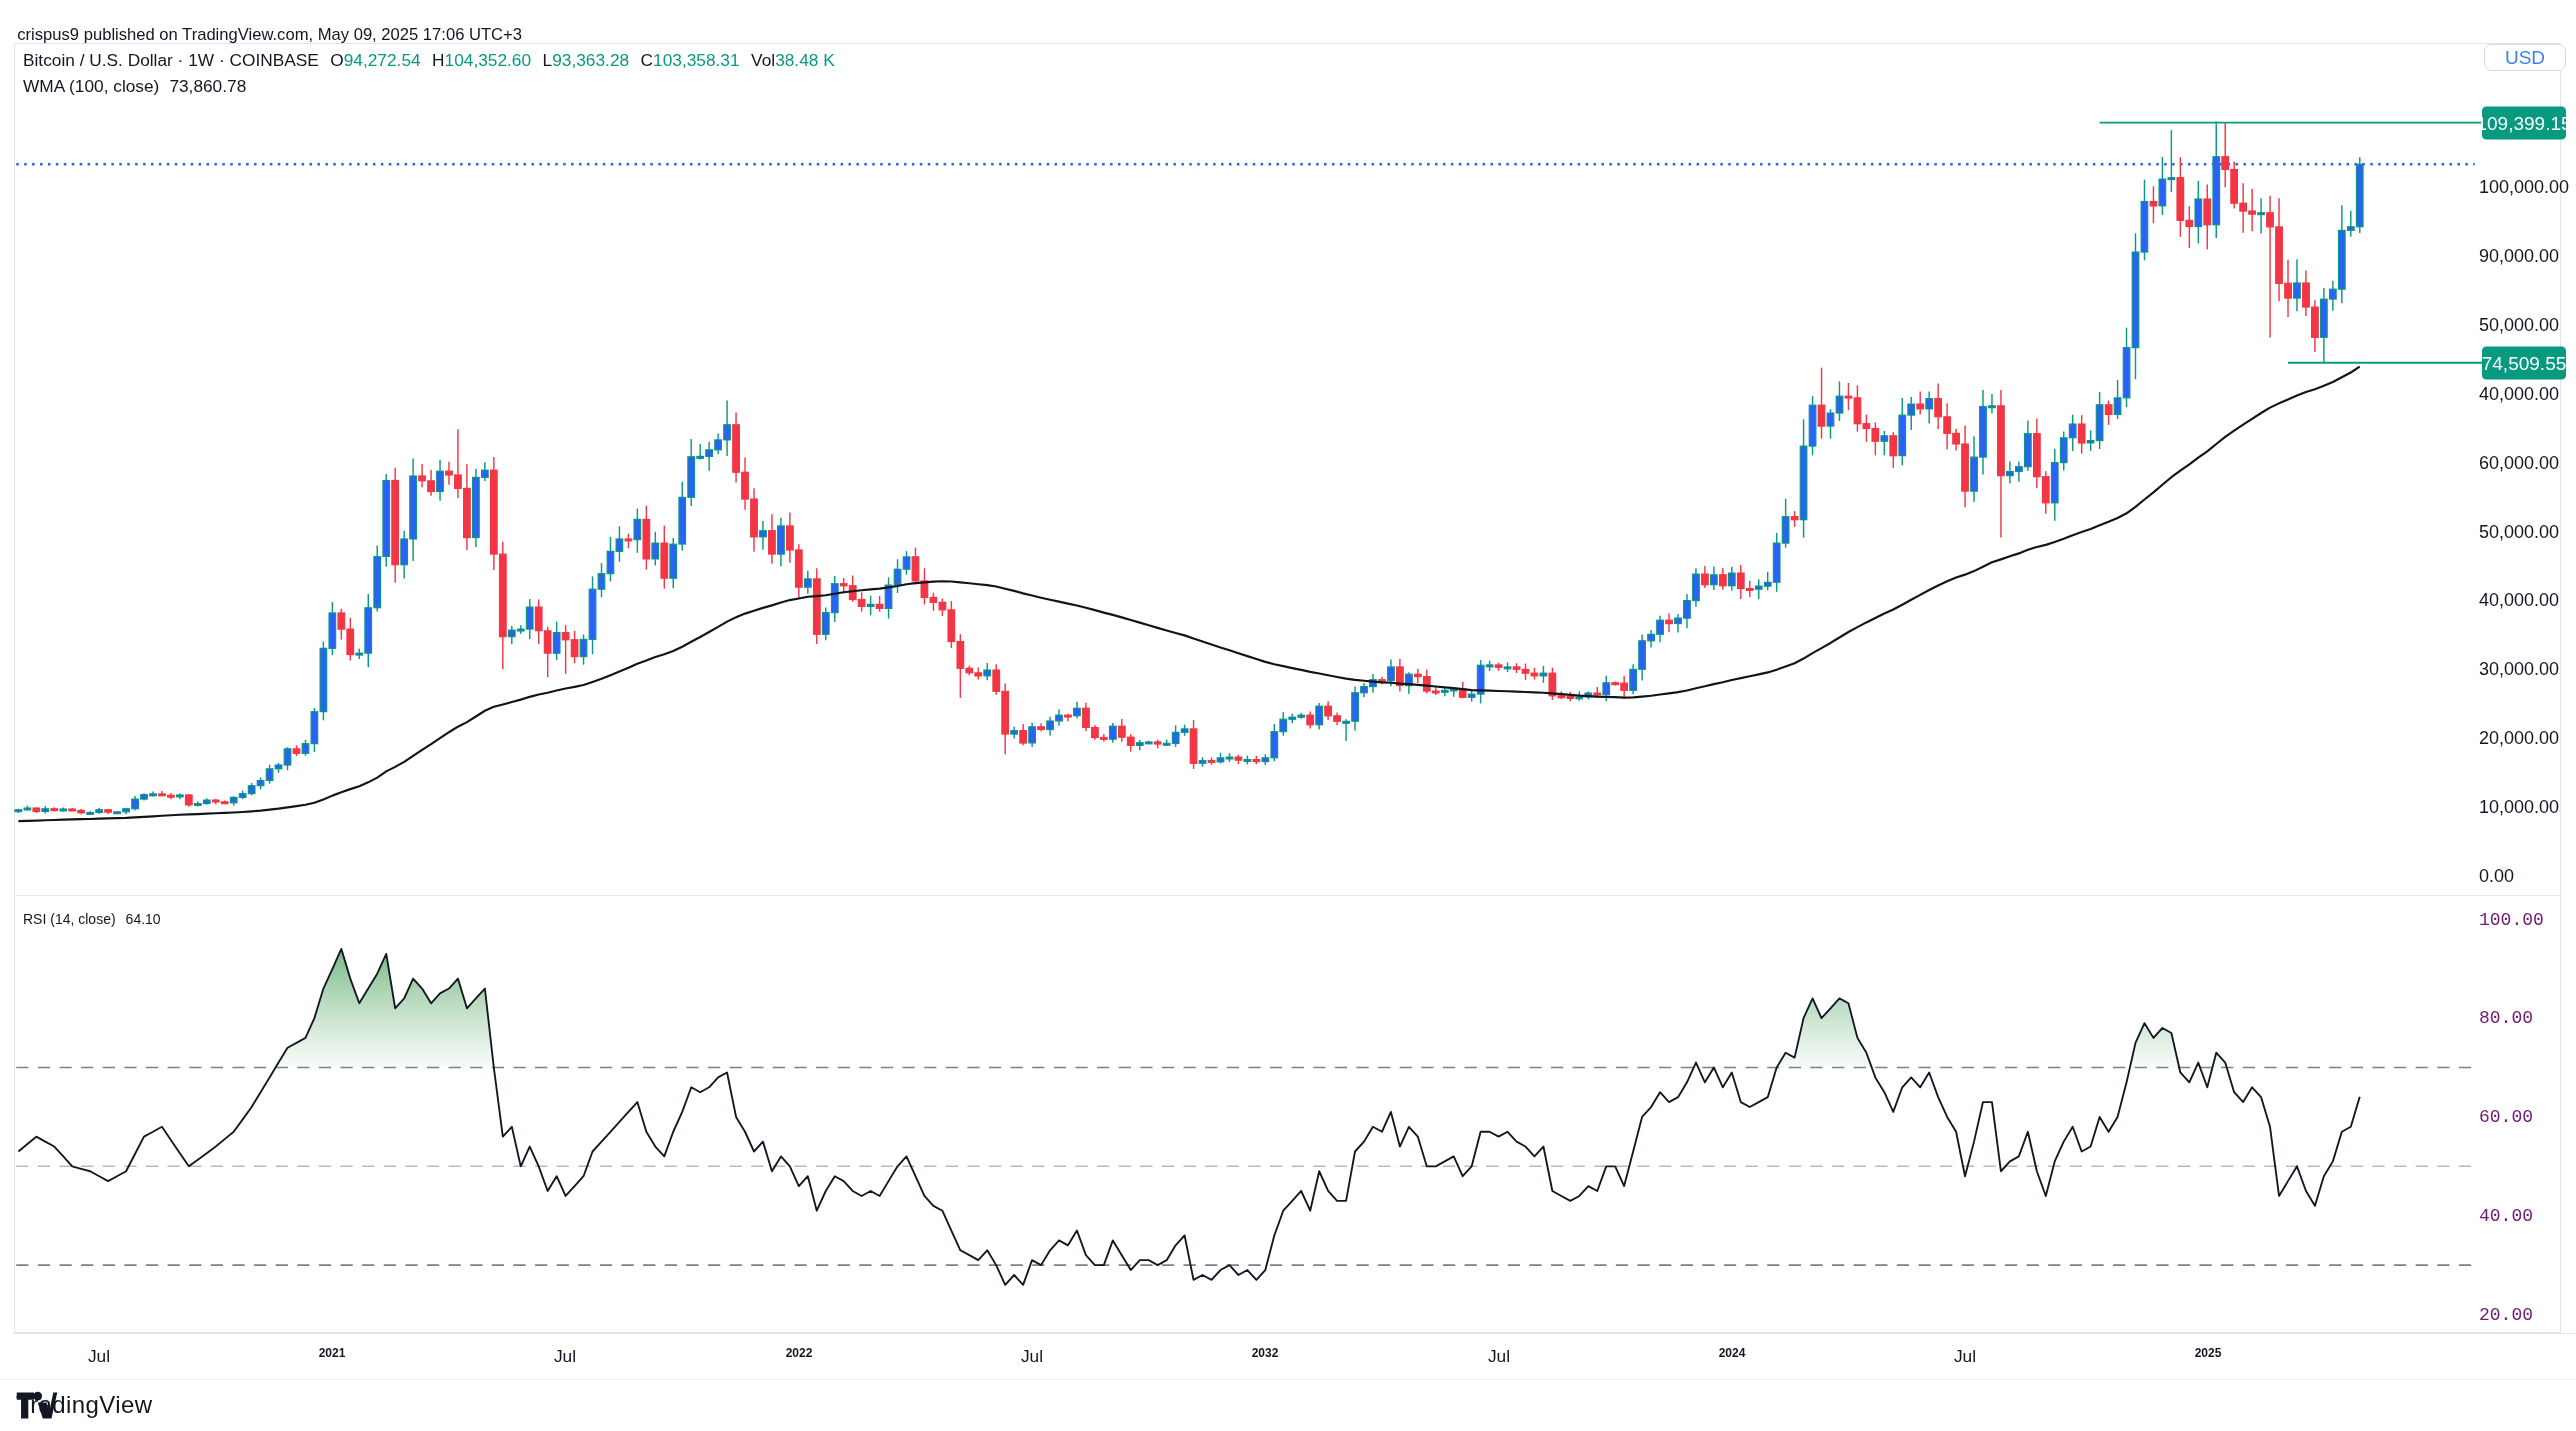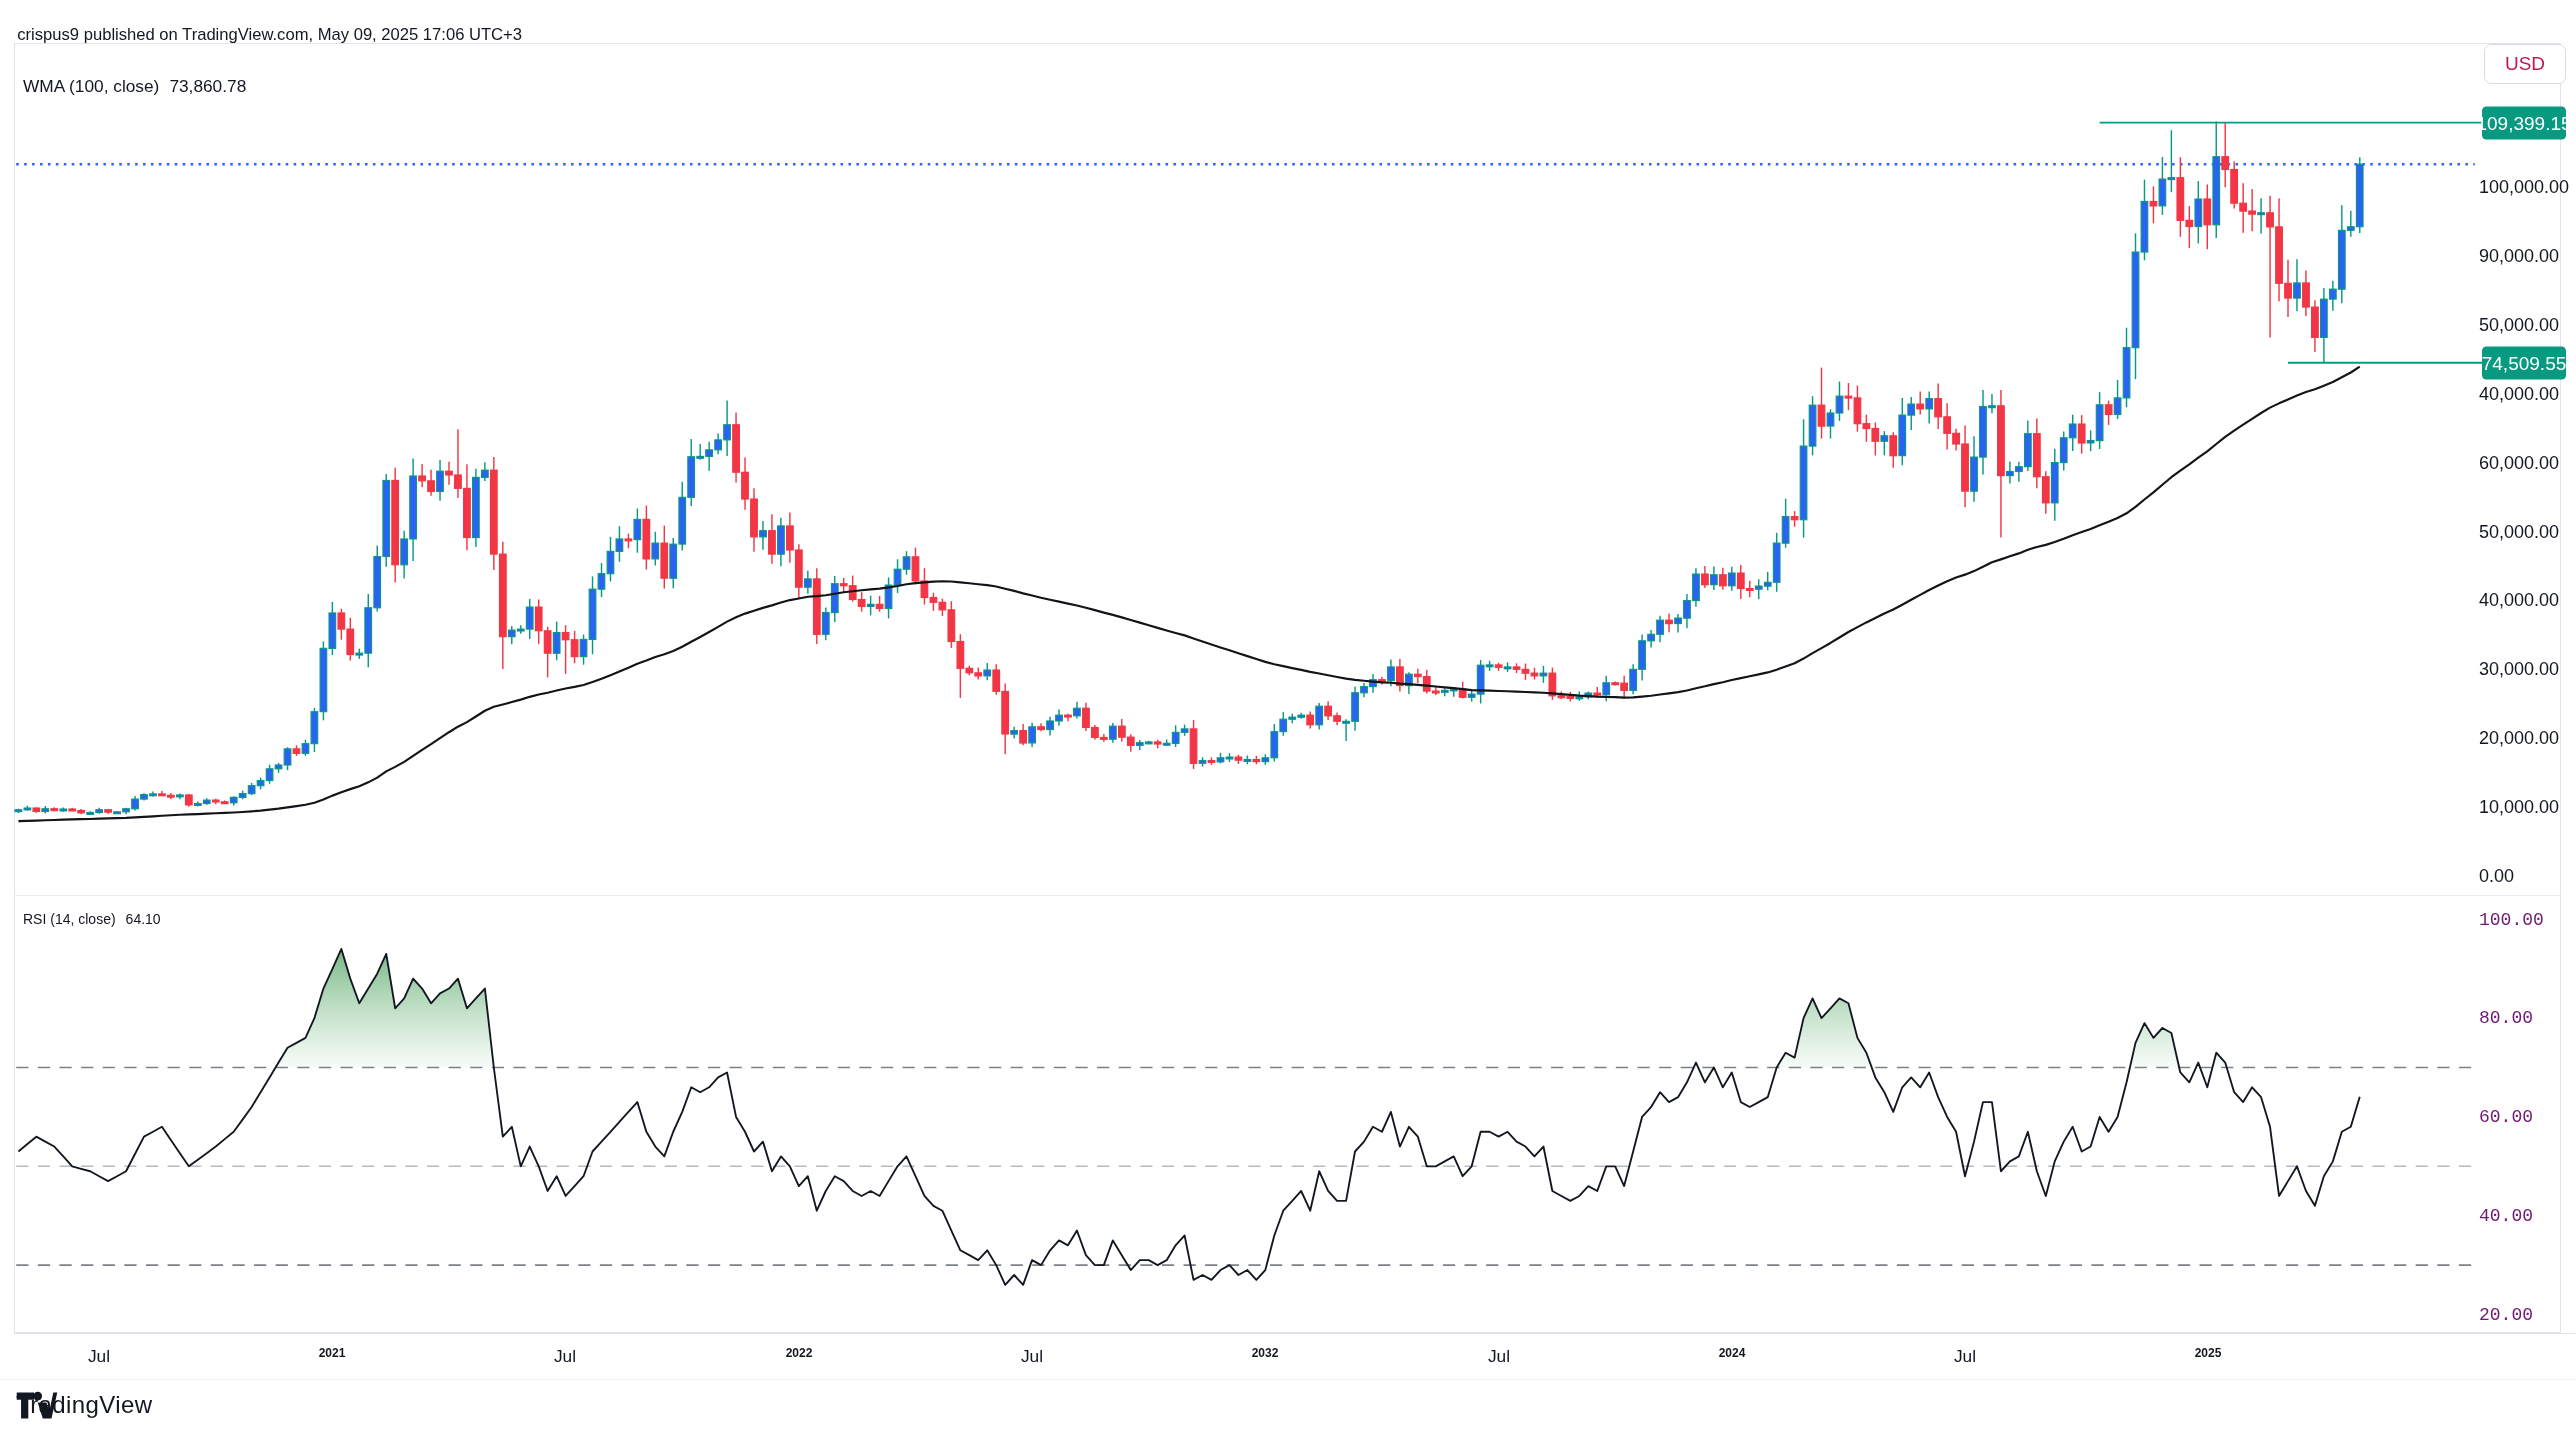--- a/index.html
+++ b/index.html
@@ -15,22 +15,22 @@
   #symbol-line .tok{margin-right:11.5px;}
   #symbol-line .val{color:#089981;}
   #wma-line{left:23px;top:76px;font-size:17.3px;}
   #wma-line .val{margin-left:10px;color:#131722;}
   #rsi-line{left:23px;top:911px;font-size:14px;}
   #rsi-line .val{margin-left:10px;color:#131722;}
   .y-label{position:absolute;left:2479px;width:78px;text-align:left;font-size:18px;color:#131722;transform:translateY(-50%);}
   .rsi-y-label{position:absolute;left:2479px;width:78px;text-align:left;font-size:18px;color:#701a75;transform:translateY(-50%);font-family:Liberation Mono, monospace;}
   .price-badge{position:absolute;left:2482px;width:84px;height:33px;background:#089981;color:#fff;border-radius:4.3px;
                font-size:19px;display:flex;align-items:center;justify-content:center;transform:translateY(-50%);}
-  #usd-box{left:2484px;top:44px;width:82px;height:40px;border:1.4px solid #D7DADF;border-radius:7.2px;box-sizing:border-box;
-           display:flex;align-items:center;justify-content:center;font-size:19px;color:#be185d;background:#fff;}
+  #usd-box{left:2484px;top:44px;width:82px;height:27px;border:1.4px solid #D7DADF;border-radius:7.2px;box-sizing:border-box;
+           display:flex;align-items:center;justify-content:center;font-size:19px;color:#3b82f6;background:#fff;}
   .t-label{position:absolute;top:1346px;transform:translateX(-50%);font-size:17.3px;color:#131722;}
   .t-label.year{font-weight:700;font-size:12px;}
   #logo{left:16px;top:1391px;display:flex;align-items:center;gap:8.6px;}
   #logo-text{font-size:24px;font-weight:500;color:#131722;letter-spacing:0.4px;}
   svg{position:absolute;left:0;top:0;pointer-events:none;}
 </style>
 </head>
 <body>
 
 <div id="screen">
@@ -580,20 +580,23 @@
       <line x1="3274.45" y1="218.4" x2="3274.45" y2="323.4" stroke="#089981" stroke-width="2"></line>
       <rect x="3269.8" y="227.9" width="9.2" height="86.8" fill="#2A62F5" stroke="#089981" stroke-width="1.6"></rect>
       <path d="M25.0 1139.7 L37.5 1139.2 L49.9 1138.8 L62.3 1138.4 L74.8 1138.0 L87.3 1137.6 L99.7 1137.2 L112.1 1136.9 L124.6 1136.6 L137.1 1136.2 L149.5 1135.8 L161.9 1135.5 L174.4 1135.1 L186.8 1134.4 L199.3 1133.7 L211.8 1132.9 L224.2 1132.1 L236.6 1131.4 L249.1 1130.7 L261.5 1130.3 L274.0 1129.8 L286.4 1129.2 L298.9 1128.7 L311.3 1128.2 L323.8 1127.6 L336.3 1126.9 L348.7 1126.0 L361.1 1125.0 L373.6 1123.7 L386.0 1122.3 L398.5 1120.5 L410.9 1118.8 L423.4 1116.9 L435.8 1114.1 L448.3 1109.6 L460.8 1104.2 L473.2 1099.4 L485.6 1095.2 L498.1 1091.1 L510.5 1085.8 L523.0 1079.2 L535.5 1070.5 L547.9 1064.3 L560.4 1057.4 L572.8 1048.9 L585.3 1040.6 L597.7 1032.7 L610.1 1024.4 L622.6 1016.2 L635.0 1008.5 L647.5 1002.2 L659.9 994.4 L672.4 986.4 L684.8 980.9 L697.3 977.7 L709.8 974.3 L722.2 971.0 L734.6 967.1 L747.1 963.9 L759.5 961.4 L772.0 958.4 L784.4 955.6 L796.9 953.3 L809.3 950.6 L821.8 946.5 L834.3 942.1 L846.7 937.1 L859.1 931.9 L871.6 926.8 L884.0 921.1 L896.5 916.7 L908.9 911.9 L921.4 908.1 L933.8 903.5 L946.3 897.6 L958.8 890.7 L971.2 884.0 L983.6 877.1 L996.1 870.0 L1008.5 862.7 L1021.0 856.7 L1033.4 851.6 L1045.9 847.6 L1058.3 843.6 L1070.8 840.2 L1083.3 836.2 L1095.7 832.8 L1108.1 830.6 L1120.6 828.2 L1133.0 827.4 L1145.5 826.1 L1158.0 824.0 L1170.4 822.0 L1182.8 820.5 L1195.3 819.2 L1207.8 818.0 L1220.2 816.9 L1232.6 815.2 L1245.1 813.2 L1257.5 810.8 L1270.0 809.3 L1282.4 808.2 L1294.9 807.3 L1307.3 806.7 L1319.8 807.0 L1332.3 808.2 L1344.7 809.4 L1357.1 810.8 L1369.6 812.1 L1382.0 814.0 L1394.5 817.0 L1406.9 820.1 L1419.4 823.5 L1431.8 826.4 L1444.3 829.5 L1456.8 832.3 L1469.2 835.0 L1481.6 837.7 L1494.1 840.3 L1506.5 843.4 L1519.0 846.8 L1531.4 850.2 L1543.9 853.4 L1556.3 856.8 L1568.8 860.5 L1581.3 864.1 L1593.7 867.7 L1606.1 871.4 L1618.6 875.1 L1631.0 878.5 L1643.5 881.8 L1655.9 886.1 L1668.4 890.2 L1680.8 894.4 L1693.3 898.5 L1705.8 902.5 L1718.2 906.6 L1730.6 910.6 L1743.1 914.7 L1755.5 918.6 L1768.0 921.8 L1780.4 924.5 L1792.9 927.2 L1805.3 929.7 L1817.8 932.5 L1830.3 934.7 L1842.7 937.1 L1855.1 939.5 L1867.6 941.9 L1880.0 943.5 L1892.5 944.8 L1904.9 945.9 L1917.4 947.0 L1929.8 947.6 L1942.3 948.7 L1954.8 949.5 L1967.2 950.4 L1979.6 951.6 L1992.1 952.8 L2004.5 954.0 L2017.0 955.1 L2029.4 956.4 L2041.9 957.7 L2054.3 958.1 L2066.8 958.5 L2079.3 959.0 L2091.7 959.4 L2104.2 959.8 L2116.6 960.4 L2129.0 960.9 L2141.5 961.4 L2153.9 962.4 L2166.4 963.4 L2178.8 964.4 L2191.3 965.4 L2203.8 966.1 L2216.2 966.9 L2228.7 967.3 L2241.1 967.6 L2253.5 968.1 L2266.0 967.9 L2278.4 966.8 L2290.9 965.6 L2303.3 963.9 L2315.8 962.3 L2328.3 960.5 L2340.7 958.3 L2353.2 955.2 L2365.6 952.5 L2378.0 949.5 L2390.5 946.8 L2402.9 943.8 L2415.4 941.2 L2427.8 938.6 L2440.3 936.0 L2452.8 933.2 L2465.2 929.4 L2477.6 924.9 L2490.1 920.4 L2502.5 914.0 L2515.0 906.4 L2527.4 899.5 L2539.9 892.3 L2552.3 884.7 L2564.8 877.1 L2577.3 870.4 L2589.7 863.8 L2602.1 857.7 L2614.6 851.5 L2627.0 845.8 L2639.5 839.2 L2651.9 832.3 L2664.4 825.6 L2676.8 818.8 L2689.3 812.5 L2701.8 806.8 L2714.2 801.5 L2726.6 797.5 L2739.1 792.6 L2751.5 786.5 L2764.0 780.4 L2776.4 776.3 L2788.9 772.1 L2801.3 768.0 L2813.8 762.9 L2826.3 759.2 L2838.7 756.2 L2851.1 752.2 L2863.6 747.6 L2876.0 742.7 L2888.5 738.4 L2900.9 734.1 L2913.4 728.9 L2925.8 724.1 L2938.3 718.9 L2950.8 712.4 L2963.2 703.5 L2975.6 693.2 L2988.1 683.3 L3000.5 672.7 L3013.0 662.3 L3025.4 653.2 L3037.9 644.4 L3050.3 635.0 L3062.8 626.5 L3075.3 616.2 L3087.7 606.4 L3100.1 597.7 L3112.6 589.4 L3125.0 581.2 L3137.5 573.2 L3149.9 565.7 L3162.4 559.8 L3174.8 554.5 L3187.3 548.9 L3199.8 544.0 L3212.2 540.1 L3224.6 535.2 L3237.1 530.1 L3249.5 523.6 L3262.0 517.0 L3274.4 508.9" fill="none" stroke="#111418" stroke-width="3" stroke-linejoin="round"></path>
       <line x1="22" y1="1481.55" x2="3434" y2="1481.55" stroke="#7B8089" stroke-width="2.2" stroke-dasharray="17 13"></line>
       <line x1="22" y1="1618.65" x2="3434" y2="1618.65" stroke="#B6BAC2" stroke-width="2.2" stroke-dasharray="17 13"></line>
       <line x1="22" y1="1755.75" x2="3434" y2="1755.75" stroke="#7B8089" stroke-width="2.2" stroke-dasharray="17 13"></line>
       <path d="M25.0 1481.5 L25.0 1598.1 L37.5 1587.8 L49.9 1577.5 L62.3 1584.4 L74.8 1591.2 L87.3 1604.9 L99.7 1618.7 L112.1 1622.1 L124.6 1625.5 L137.1 1632.4 L149.5 1639.2 L161.9 1632.4 L174.4 1625.5 L186.8 1601.5 L199.3 1577.5 L211.8 1570.7 L224.2 1563.8 L236.6 1582.1 L249.1 1600.4 L261.5 1618.7 L274.0 1609.5 L286.4 1600.4 L298.9 1591.2 L311.3 1580.9 L323.8 1570.7 L336.3 1553.5 L348.7 1536.4 L361.1 1515.8 L373.6 1495.3 L386.0 1474.7 L398.5 1454.1 L410.9 1447.3 L423.4 1440.4 L435.8 1413.0 L448.3 1371.9 L460.8 1344.5 L473.2 1317.0 L485.6 1358.2 L498.1 1392.4 L510.5 1371.9 L523.0 1351.3 L535.5 1323.9 L547.9 1399.3 L560.4 1385.6 L572.8 1358.2 L585.3 1371.9 L597.7 1392.4 L610.1 1378.7 L622.6 1371.9 L635.0 1358.2 L647.5 1399.3 L659.9 1385.6 L672.4 1371.9 L684.8 1481.5 L697.3 1577.5 L709.8 1563.8 L722.2 1618.7 L734.6 1591.2 L747.1 1618.7 L759.5 1652.9 L772.0 1632.4 L784.4 1659.8 L796.9 1646.1 L809.3 1632.4 L821.8 1598.1 L834.3 1584.4 L846.7 1570.7 L859.1 1557.0 L871.6 1543.2 L884.0 1529.5 L896.5 1570.7 L908.9 1591.2 L921.4 1604.9 L933.8 1570.7 L946.3 1543.2 L958.8 1509.0 L971.2 1515.8 L983.6 1509.0 L996.1 1495.3 L1008.5 1488.4 L1021.0 1550.1 L1033.4 1570.7 L1045.9 1598.1 L1058.3 1584.4 L1070.8 1625.5 L1083.3 1604.9 L1095.7 1618.7 L1108.1 1646.1 L1120.6 1632.4 L1133.0 1680.3 L1145.5 1652.9 L1158.0 1632.4 L1170.4 1639.2 L1182.8 1652.9 L1195.3 1659.8 L1207.8 1652.9 L1220.2 1659.8 L1232.6 1639.2 L1245.1 1618.7 L1257.5 1604.9 L1270.0 1632.4 L1282.4 1659.8 L1294.9 1673.5 L1307.3 1680.3 L1319.8 1707.8 L1332.3 1735.2 L1344.7 1742.0 L1357.1 1748.9 L1369.6 1735.2 L1382.0 1755.8 L1394.5 1783.2 L1406.9 1769.5 L1419.4 1783.2 L1431.8 1748.9 L1444.3 1755.8 L1456.8 1735.2 L1469.2 1721.5 L1481.6 1728.3 L1494.1 1707.8 L1506.5 1742.0 L1519.0 1755.8 L1531.4 1755.8 L1543.9 1721.5 L1556.3 1742.0 L1568.8 1762.6 L1581.3 1748.9 L1593.7 1748.9 L1606.1 1755.8 L1618.6 1748.9 L1631.0 1728.3 L1643.5 1714.6 L1655.9 1776.3 L1668.4 1769.5 L1680.8 1776.3 L1693.3 1762.6 L1705.8 1755.8 L1718.2 1769.5 L1730.6 1762.6 L1743.1 1776.3 L1755.5 1762.6 L1768.0 1714.6 L1780.4 1680.3 L1792.9 1666.6 L1805.3 1652.9 L1817.8 1680.3 L1830.3 1625.5 L1842.7 1652.9 L1855.1 1666.6 L1867.6 1666.6 L1880.0 1598.1 L1892.5 1584.4 L1904.9 1563.8 L1917.4 1570.7 L1929.8 1543.2 L1942.3 1591.2 L1954.8 1563.8 L1967.2 1577.5 L1979.6 1618.7 L1992.1 1618.7 L2004.5 1611.8 L2017.0 1604.9 L2029.4 1632.4 L2041.9 1618.7 L2054.3 1570.7 L2066.8 1570.7 L2079.3 1577.5 L2091.7 1570.7 L2104.2 1584.4 L2116.6 1591.2 L2129.0 1604.9 L2141.5 1591.2 L2153.9 1652.9 L2166.4 1659.8 L2178.8 1666.6 L2191.3 1659.8 L2203.8 1646.1 L2216.2 1652.9 L2228.7 1618.7 L2241.1 1618.7 L2253.5 1646.1 L2266.0 1598.1 L2278.4 1550.1 L2290.9 1536.4 L2303.3 1515.8 L2315.8 1529.5 L2328.3 1522.7 L2340.7 1502.1 L2353.2 1474.7 L2365.6 1502.1 L2378.0 1481.5 L2390.5 1509.0 L2402.9 1488.4 L2415.4 1529.5 L2427.8 1536.4 L2440.3 1529.5 L2452.8 1522.7 L2465.2 1481.5 L2477.6 1461.0 L2490.1 1467.8 L2502.5 1413.0 L2515.0 1385.6 L2527.4 1413.0 L2539.9 1399.3 L2552.3 1385.6 L2564.8 1392.4 L2577.3 1440.4 L2589.7 1461.0 L2602.1 1495.3 L2614.6 1515.8 L2627.0 1543.2 L2639.5 1509.0 L2651.9 1495.3 L2664.4 1509.0 L2676.8 1488.4 L2689.3 1522.7 L2701.8 1550.1 L2714.2 1570.7 L2726.6 1632.4 L2739.1 1584.4 L2751.5 1529.5 L2764.0 1529.5 L2776.4 1625.5 L2788.9 1611.8 L2801.3 1604.9 L2813.8 1570.7 L2826.3 1625.5 L2838.7 1659.8 L2851.1 1611.8 L2863.6 1584.4 L2876.0 1563.8 L2888.5 1598.1 L2900.9 1591.2 L2913.4 1550.1 L2925.8 1570.7 L2938.3 1550.1 L2950.8 1502.1 L2963.2 1447.3 L2975.6 1419.9 L2988.1 1440.4 L3000.5 1426.7 L3013.0 1433.6 L3025.4 1488.4 L3037.9 1502.1 L3050.3 1474.7 L3062.8 1509.0 L3075.3 1461.0 L3087.7 1474.7 L3100.1 1515.8 L3112.6 1529.5 L3125.0 1509.0 L3137.5 1522.7 L3149.9 1563.8 L3162.4 1659.8 L3174.8 1639.2 L3187.3 1618.7 L3199.8 1652.9 L3212.2 1673.5 L3224.6 1632.4 L3237.1 1611.8 L3249.5 1570.7 L3262.0 1563.8 L3274.4 1522.0 L3274.4 1481.5 Z" fill="url(#rsigrad)" clip-path="url(#above70)"></path>
       <path d="M25.0 1598.1 L37.5 1587.8 L49.9 1577.5 L62.3 1584.4 L74.8 1591.2 L87.3 1604.9 L99.7 1618.7 L112.1 1622.1 L124.6 1625.5 L137.1 1632.4 L149.5 1639.2 L161.9 1632.4 L174.4 1625.5 L186.8 1601.5 L199.3 1577.5 L211.8 1570.7 L224.2 1563.8 L236.6 1582.1 L249.1 1600.4 L261.5 1618.7 L274.0 1609.5 L286.4 1600.4 L298.9 1591.2 L311.3 1580.9 L323.8 1570.7 L336.3 1553.5 L348.7 1536.4 L361.1 1515.8 L373.6 1495.3 L386.0 1474.7 L398.5 1454.1 L410.9 1447.3 L423.4 1440.4 L435.8 1413.0 L448.3 1371.9 L460.8 1344.5 L473.2 1317.0 L485.6 1358.2 L498.1 1392.4 L510.5 1371.9 L523.0 1351.3 L535.5 1323.9 L547.9 1399.3 L560.4 1385.6 L572.8 1358.2 L585.3 1371.9 L597.7 1392.4 L610.1 1378.7 L622.6 1371.9 L635.0 1358.2 L647.5 1399.3 L659.9 1385.6 L672.4 1371.9 L684.8 1481.5 L697.3 1577.5 L709.8 1563.8 L722.2 1618.7 L734.6 1591.2 L747.1 1618.7 L759.5 1652.9 L772.0 1632.4 L784.4 1659.8 L796.9 1646.1 L809.3 1632.4 L821.8 1598.1 L834.3 1584.4 L846.7 1570.7 L859.1 1557.0 L871.6 1543.2 L884.0 1529.5 L896.5 1570.7 L908.9 1591.2 L921.4 1604.9 L933.8 1570.7 L946.3 1543.2 L958.8 1509.0 L971.2 1515.8 L983.6 1509.0 L996.1 1495.3 L1008.5 1488.4 L1021.0 1550.1 L1033.4 1570.7 L1045.9 1598.1 L1058.3 1584.4 L1070.8 1625.5 L1083.3 1604.9 L1095.7 1618.7 L1108.1 1646.1 L1120.6 1632.4 L1133.0 1680.3 L1145.5 1652.9 L1158.0 1632.4 L1170.4 1639.2 L1182.8 1652.9 L1195.3 1659.8 L1207.8 1652.9 L1220.2 1659.8 L1232.6 1639.2 L1245.1 1618.7 L1257.5 1604.9 L1270.0 1632.4 L1282.4 1659.8 L1294.9 1673.5 L1307.3 1680.3 L1319.8 1707.8 L1332.3 1735.2 L1344.7 1742.0 L1357.1 1748.9 L1369.6 1735.2 L1382.0 1755.8 L1394.5 1783.2 L1406.9 1769.5 L1419.4 1783.2 L1431.8 1748.9 L1444.3 1755.8 L1456.8 1735.2 L1469.2 1721.5 L1481.6 1728.3 L1494.1 1707.8 L1506.5 1742.0 L1519.0 1755.8 L1531.4 1755.8 L1543.9 1721.5 L1556.3 1742.0 L1568.8 1762.6 L1581.3 1748.9 L1593.7 1748.9 L1606.1 1755.8 L1618.6 1748.9 L1631.0 1728.3 L1643.5 1714.6 L1655.9 1776.3 L1668.4 1769.5 L1680.8 1776.3 L1693.3 1762.6 L1705.8 1755.8 L1718.2 1769.5 L1730.6 1762.6 L1743.1 1776.3 L1755.5 1762.6 L1768.0 1714.6 L1780.4 1680.3 L1792.9 1666.6 L1805.3 1652.9 L1817.8 1680.3 L1830.3 1625.5 L1842.7 1652.9 L1855.1 1666.6 L1867.6 1666.6 L1880.0 1598.1 L1892.5 1584.4 L1904.9 1563.8 L1917.4 1570.7 L1929.8 1543.2 L1942.3 1591.2 L1954.8 1563.8 L1967.2 1577.5 L1979.6 1618.7 L1992.1 1618.7 L2004.5 1611.8 L2017.0 1604.9 L2029.4 1632.4 L2041.9 1618.7 L2054.3 1570.7 L2066.8 1570.7 L2079.3 1577.5 L2091.7 1570.7 L2104.2 1584.4 L2116.6 1591.2 L2129.0 1604.9 L2141.5 1591.2 L2153.9 1652.9 L2166.4 1659.8 L2178.8 1666.6 L2191.3 1659.8 L2203.8 1646.1 L2216.2 1652.9 L2228.7 1618.7 L2241.1 1618.7 L2253.5 1646.1 L2266.0 1598.1 L2278.4 1550.1 L2290.9 1536.4 L2303.3 1515.8 L2315.8 1529.5 L2328.3 1522.7 L2340.7 1502.1 L2353.2 1474.7 L2365.6 1502.1 L2378.0 1481.5 L2390.5 1509.0 L2402.9 1488.4 L2415.4 1529.5 L2427.8 1536.4 L2440.3 1529.5 L2452.8 1522.7 L2465.2 1481.5 L2477.6 1461.0 L2490.1 1467.8 L2502.5 1413.0 L2515.0 1385.6 L2527.4 1413.0 L2539.9 1399.3 L2552.3 1385.6 L2564.8 1392.4 L2577.3 1440.4 L2589.7 1461.0 L2602.1 1495.3 L2614.6 1515.8 L2627.0 1543.2 L2639.5 1509.0 L2651.9 1495.3 L2664.4 1509.0 L2676.8 1488.4 L2689.3 1522.7 L2701.8 1550.1 L2714.2 1570.7 L2726.6 1632.4 L2739.1 1584.4 L2751.5 1529.5 L2764.0 1529.5 L2776.4 1625.5 L2788.9 1611.8 L2801.3 1604.9 L2813.8 1570.7 L2826.3 1625.5 L2838.7 1659.8 L2851.1 1611.8 L2863.6 1584.4 L2876.0 1563.8 L2888.5 1598.1 L2900.9 1591.2 L2913.4 1550.1 L2925.8 1570.7 L2938.3 1550.1 L2950.8 1502.1 L2963.2 1447.3 L2975.6 1419.9 L2988.1 1440.4 L3000.5 1426.7 L3013.0 1433.6 L3025.4 1488.4 L3037.9 1502.1 L3050.3 1474.7 L3062.8 1509.0 L3075.3 1461.0 L3087.7 1474.7 L3100.1 1515.8 L3112.6 1529.5 L3125.0 1509.0 L3137.5 1522.7 L3149.9 1563.8 L3162.4 1659.8 L3174.8 1639.2 L3187.3 1618.7 L3199.8 1652.9 L3212.2 1673.5 L3224.6 1632.4 L3237.1 1611.8 L3249.5 1570.7 L3262.0 1563.8 L3274.4 1522.0" fill="none" stroke="#131722" stroke-width="2.6" stroke-linejoin="round"></path>
     </svg>
 
+  <div class="abs" id="symbol-line">
+    <span class="tok">Bitcoin / U.S. Dollar · 1W · COINBASE</span><span id="ohlc-tokens"><span class="tok">O<span class="val">94,272.54</span></span><span class="tok">H<span class="val">104,352.60</span></span><span class="tok">L<span class="val">93,363.28</span></span><span class="tok">C<span class="val">103,358.31</span></span><span class="tok">Vol<span class="val">38.48 K</span></span></span>
+  </div>
   <div class="abs" id="wma-line">
     <span>WMA (100, close)</span><span class="val">73,860.78</span>
   </div>
   <div class="abs" id="rsi-line">
     <span>RSI (14, close)</span><span class="val">64.10</span>
   </div>
 
   <div class="abs" id="usd-box">USD</div>
 
   <div id="price-axis">

